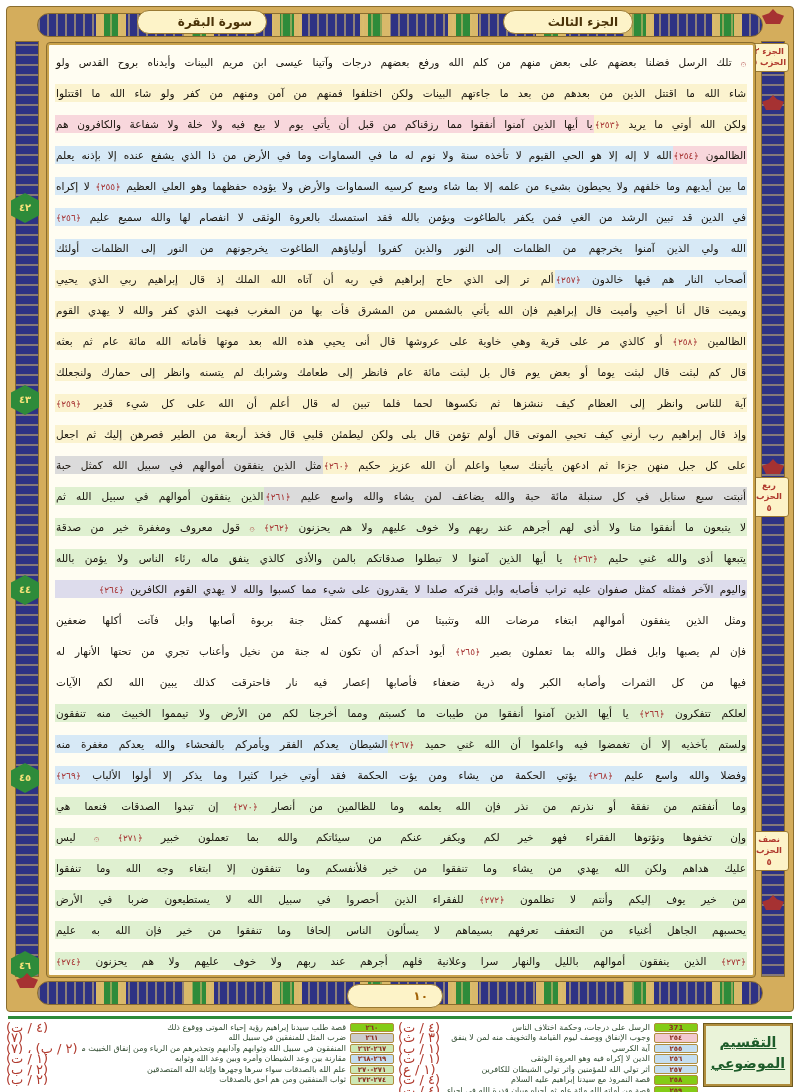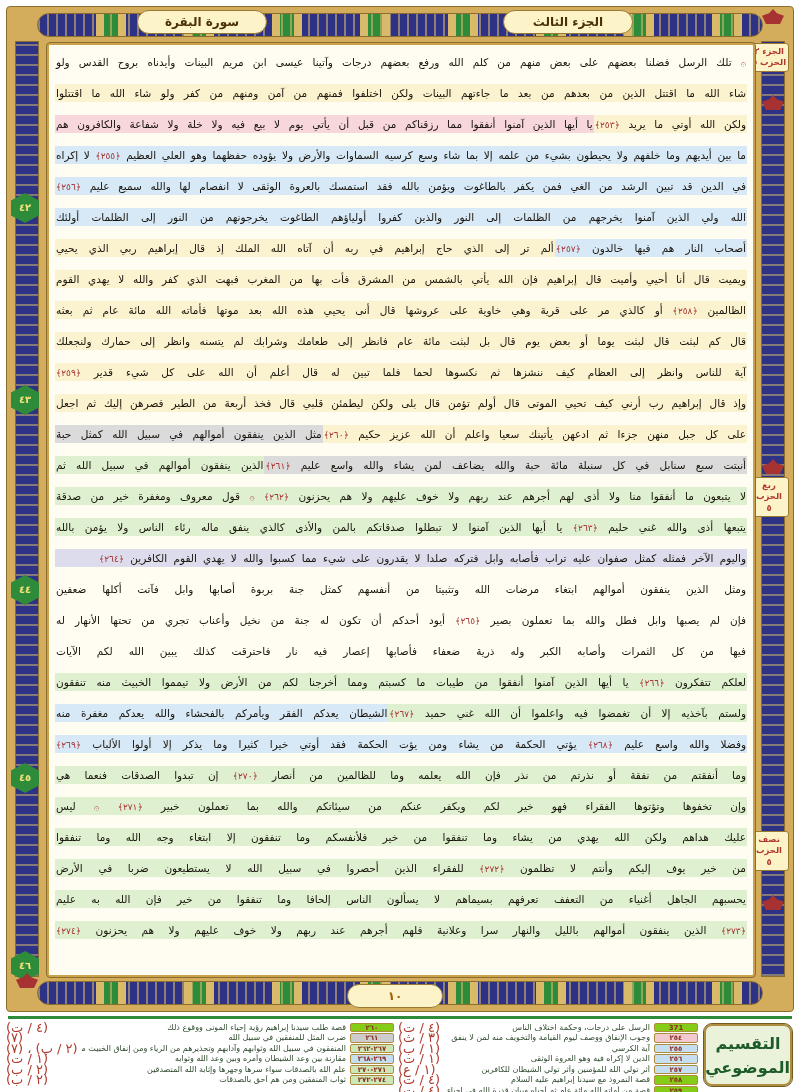--- a/index.html
+++ b/index.html
@@ -12,21 +12,21 @@
           background:repeating-linear-gradient(90deg,#2e3284 0 58px,#d9b96a 58px 66px,#2e8b3a 66px 80px,#d9b96a 80px 88px); }
   .band.top { top:6px; } .band.bottom { bottom:6px; }
   .band-pat { position:absolute; inset:0; border-radius:12px;
           background:repeating-linear-gradient(90deg, rgba(220,190,110,.55) 0 2px, transparent 2px 9px); }
   .side-col { position:absolute; top:34px; bottom:34px; width:24px; border:1px solid #8a6d2f;
           background:#2e3284 repeating-linear-gradient(0deg, rgba(220,190,110,.5) 0 2px, transparent 2px 10px); }
   .side-col.left { left:8px; } .side-col.right { right:8px; }
 
   .cartouche { position:absolute; top:3px; height:24px; padding:0 14px; background:#fdf3c8;
           border:1.5px solid #9a7a33; border-radius:13px; color:#4a3208; font-weight:bold;
-          font-size:12px; line-height:22px; text-align:center; min-width:130px; }
+          font-size:12px; line-height:22px; min-width:130px; }
   .cartouche.pagenum { min-width:96px; color:#a16207; }
 
   
   .hex { position:absolute; left:4px; width:28px; height:30px; background:#2e8b3a;
          clip-path:polygon(50% 0,100% 25%,100% 75%,50% 100%,0 75%,0 25%);
          color:#f6e27a; font-size:10px; font-weight:bold; text-align:center; line-height:30px; }
 
   
   .crown { position:absolute; width:22px; height:15px; background:#a63232;
            clip-path:polygon(50% 0,68% 28%,100% 45%,82% 100%,18% 100%,0 45%,32% 28%); }
@@ -50,23 +50,23 @@
   .seg-blue { background:#d7e9f6; }
   .seg-gray { background:#dbdbdb; }
   .seg-green { background:#dff0d0; }
   .seg-lav { background:#dddcec;padding-left:44px; }
   .vnum { color:#a63232; font-size:9px; }
 
   
   .footer-rule { position:absolute; left:8px; right:8px; top:1016px; height:3px; background:#2e8b3a; }
   .footer { position:absolute; left:0; top:1022px; width:800px; height:68px; direction:rtl; }
   .logo-box { position:absolute; right:8px; top:2px; width:88px; height:62px; background:#eaf3d9;
-              border:2px solid #b08d3e; outline:1px solid #6f5a1f; border-radius:8px;
-              color:#1d5c2a; text-align:center; font-weight:bold; font-size:16px; line-height:1.5;
-              padding-top:6px; }
+              border:2px solid #b08d3e; outline:1px solid #6f5a1f; border-radius:0;
+              color:#1d5c2a; text-align:center; font-weight:bold; font-size:14px; line-height:1.5;
+              padding-top:6px;text-decoration:underline; }
   .fn-col { position:absolute; top:0; font-size:8px; color:#2f4a2f; }
   .fn-col.rcol { right:102px; width:300px; }
   .fn-col.lcol { right:406px; width:388px; }
   .fn-row { display:flex; direction:rtl; align-items:center; height:10.5px; }
   .fn-badge { flex:0 0 44px; border:1px solid #b08d3e; border-radius:2px; color:#8c2f22;
               font-size:7px; font-weight:bold; text-align:center; line-height:8.5px; height:9.5px;
               margin-left:4px; }
   .bg-yellow { background:#84cc16; } .bg-pink { background:#f2c9cf; } .bg-blue { background:#c5def0; }
   .bg-gray { background:#cccccc; } .bg-green { background:#cde8b5; }
   .fn-text { flex:1 1 auto; overflow:hidden; white-space:nowrap; }
@@ -121,20 +121,21 @@
   <div class="mlabel" style="top:824px;">
     <div>نصف</div>
     <div>الحزب</div>
     <div>٥</div>
   </div>
 
   <div class="text-area" id="text-area">
       <div class="mushaf-line"><span class="seg seg-white"><span class="vnum">۞</span><span> تلك الرسل فضلنا بعضهم على بعض منهم من كلم الله ورفع بعضهم درجات وآتينا عيسى ابن مريم البينات وأيدناه بروح القدس ولو</span></span></div>
       <div class="mushaf-line"><span class="seg seg-yellow"><span>شاء الله ما اقتتل الذين من بعدهم من بعد ما جاءتهم البينات ولكن اختلفوا فمنهم من آمن ومنهم من كفر ولو شاء الله ما اقتتلوا</span></span></div>
       <div class="mushaf-line"><span class="seg seg-yellow"><span>ولكن الله أوتي ما يريد </span><span class="vnum">﴿٢٥٣﴾</span></span><span class="seg seg-pink"><span>يا أيها الذين آمنوا أنفقوا مما رزقناكم من قبل أن يأتي يوم لا بيع فيه ولا خلة ولا شفاعة والكافرون هم</span></span></div>
+      <div class="mushaf-line"><span class="seg seg-pink"><span>الظالمون </span><span class="vnum">﴿٢٥٤﴾</span></span><span class="seg seg-blue"><span>الله لا إله إلا هو الحي القيوم لا تأخذه سنة ولا نوم له ما في السماوات وما في الأرض من ذا الذي يشفع عنده إلا بإذنه يعلم</span></span></div>
       <div class="mushaf-line"><span class="seg seg-blue"><span>ما بين أيديهم وما خلفهم ولا يحيطون بشيء من علمه إلا بما شاء وسع كرسيه السماوات والأرض ولا يؤوده حفظهما وهو العلي العظيم </span><span class="vnum">﴿٢٥٥﴾</span><span> لا إكراه</span></span></div>
       <div class="mushaf-line"><span class="seg seg-blue"><span>في الدين قد تبين الرشد من الغي فمن يكفر بالطاغوت ويؤمن بالله فقد استمسك بالعروة الوثقى لا انفصام لها والله سميع عليم </span><span class="vnum">﴿٢٥٦﴾</span></span></div>
       <div class="mushaf-line"><span class="seg seg-blue"><span>الله ولي الذين آمنوا يخرجهم من الظلمات إلى النور والذين كفروا أولياؤهم الطاغوت يخرجونهم من النور إلى الظلمات أولئك</span></span></div>
       <div class="mushaf-line"><span class="seg seg-blue"><span>أصحاب النار هم فيها خالدون </span><span class="vnum">﴿٢٥٧﴾</span></span><span class="seg seg-yellow"><span>ألم تر إلى الذي حاج إبراهيم في ربه أن آتاه الله الملك إذ قال إبراهيم ربي الذي يحيي</span></span></div>
       <div class="mushaf-line"><span class="seg seg-yellow"><span>ويميت قال أنا أحيي وأميت قال إبراهيم فإن الله يأتي بالشمس من المشرق فأت بها من المغرب فبهت الذي كفر والله لا يهدي القوم</span></span></div>
       <div class="mushaf-line"><span class="seg seg-yellow"><span>الظالمين </span><span class="vnum">﴿٢٥٨﴾</span><span> أو كالذي مر على قرية وهي خاوية على عروشها قال أنى يحيي هذه الله بعد موتها فأماته الله مائة عام ثم بعثه</span></span></div>
       <div class="mushaf-line"><span class="seg seg-yellow"><span>قال كم لبثت قال لبثت يوما أو بعض يوم قال بل لبثت مائة عام فانظر إلى طعامك وشرابك لم يتسنه وانظر إلى حمارك ولنجعلك</span></span></div>
       <div class="mushaf-line"><span class="seg seg-yellow"><span>آية للناس وانظر إلى العظام كيف ننشزها ثم نكسوها لحما فلما تبين له قال أعلم أن الله على كل شيء قدير </span><span class="vnum">﴿٢٥٩﴾</span></span></div>
       <div class="mushaf-line"><span class="seg seg-yellow"><span>وإذ قال إبراهيم رب أرني كيف تحيي الموتى قال أولم تؤمن قال بلى ولكن ليطمئن قلبي قال فخذ أربعة من الطير فصرهن إليك ثم اجعل</span></span></div>
       <div class="mushaf-line"><span class="seg seg-yellow"><span>على كل جبل منهن جزءا ثم ادعهن يأتينك سعيا واعلم أن الله عزيز حكيم </span><span class="vnum">﴿٢٦٠﴾</span></span><span class="seg seg-gray"><span>مثل الذين ينفقون أموالهم في سبيل الله كمثل حبة</span></span></div>

